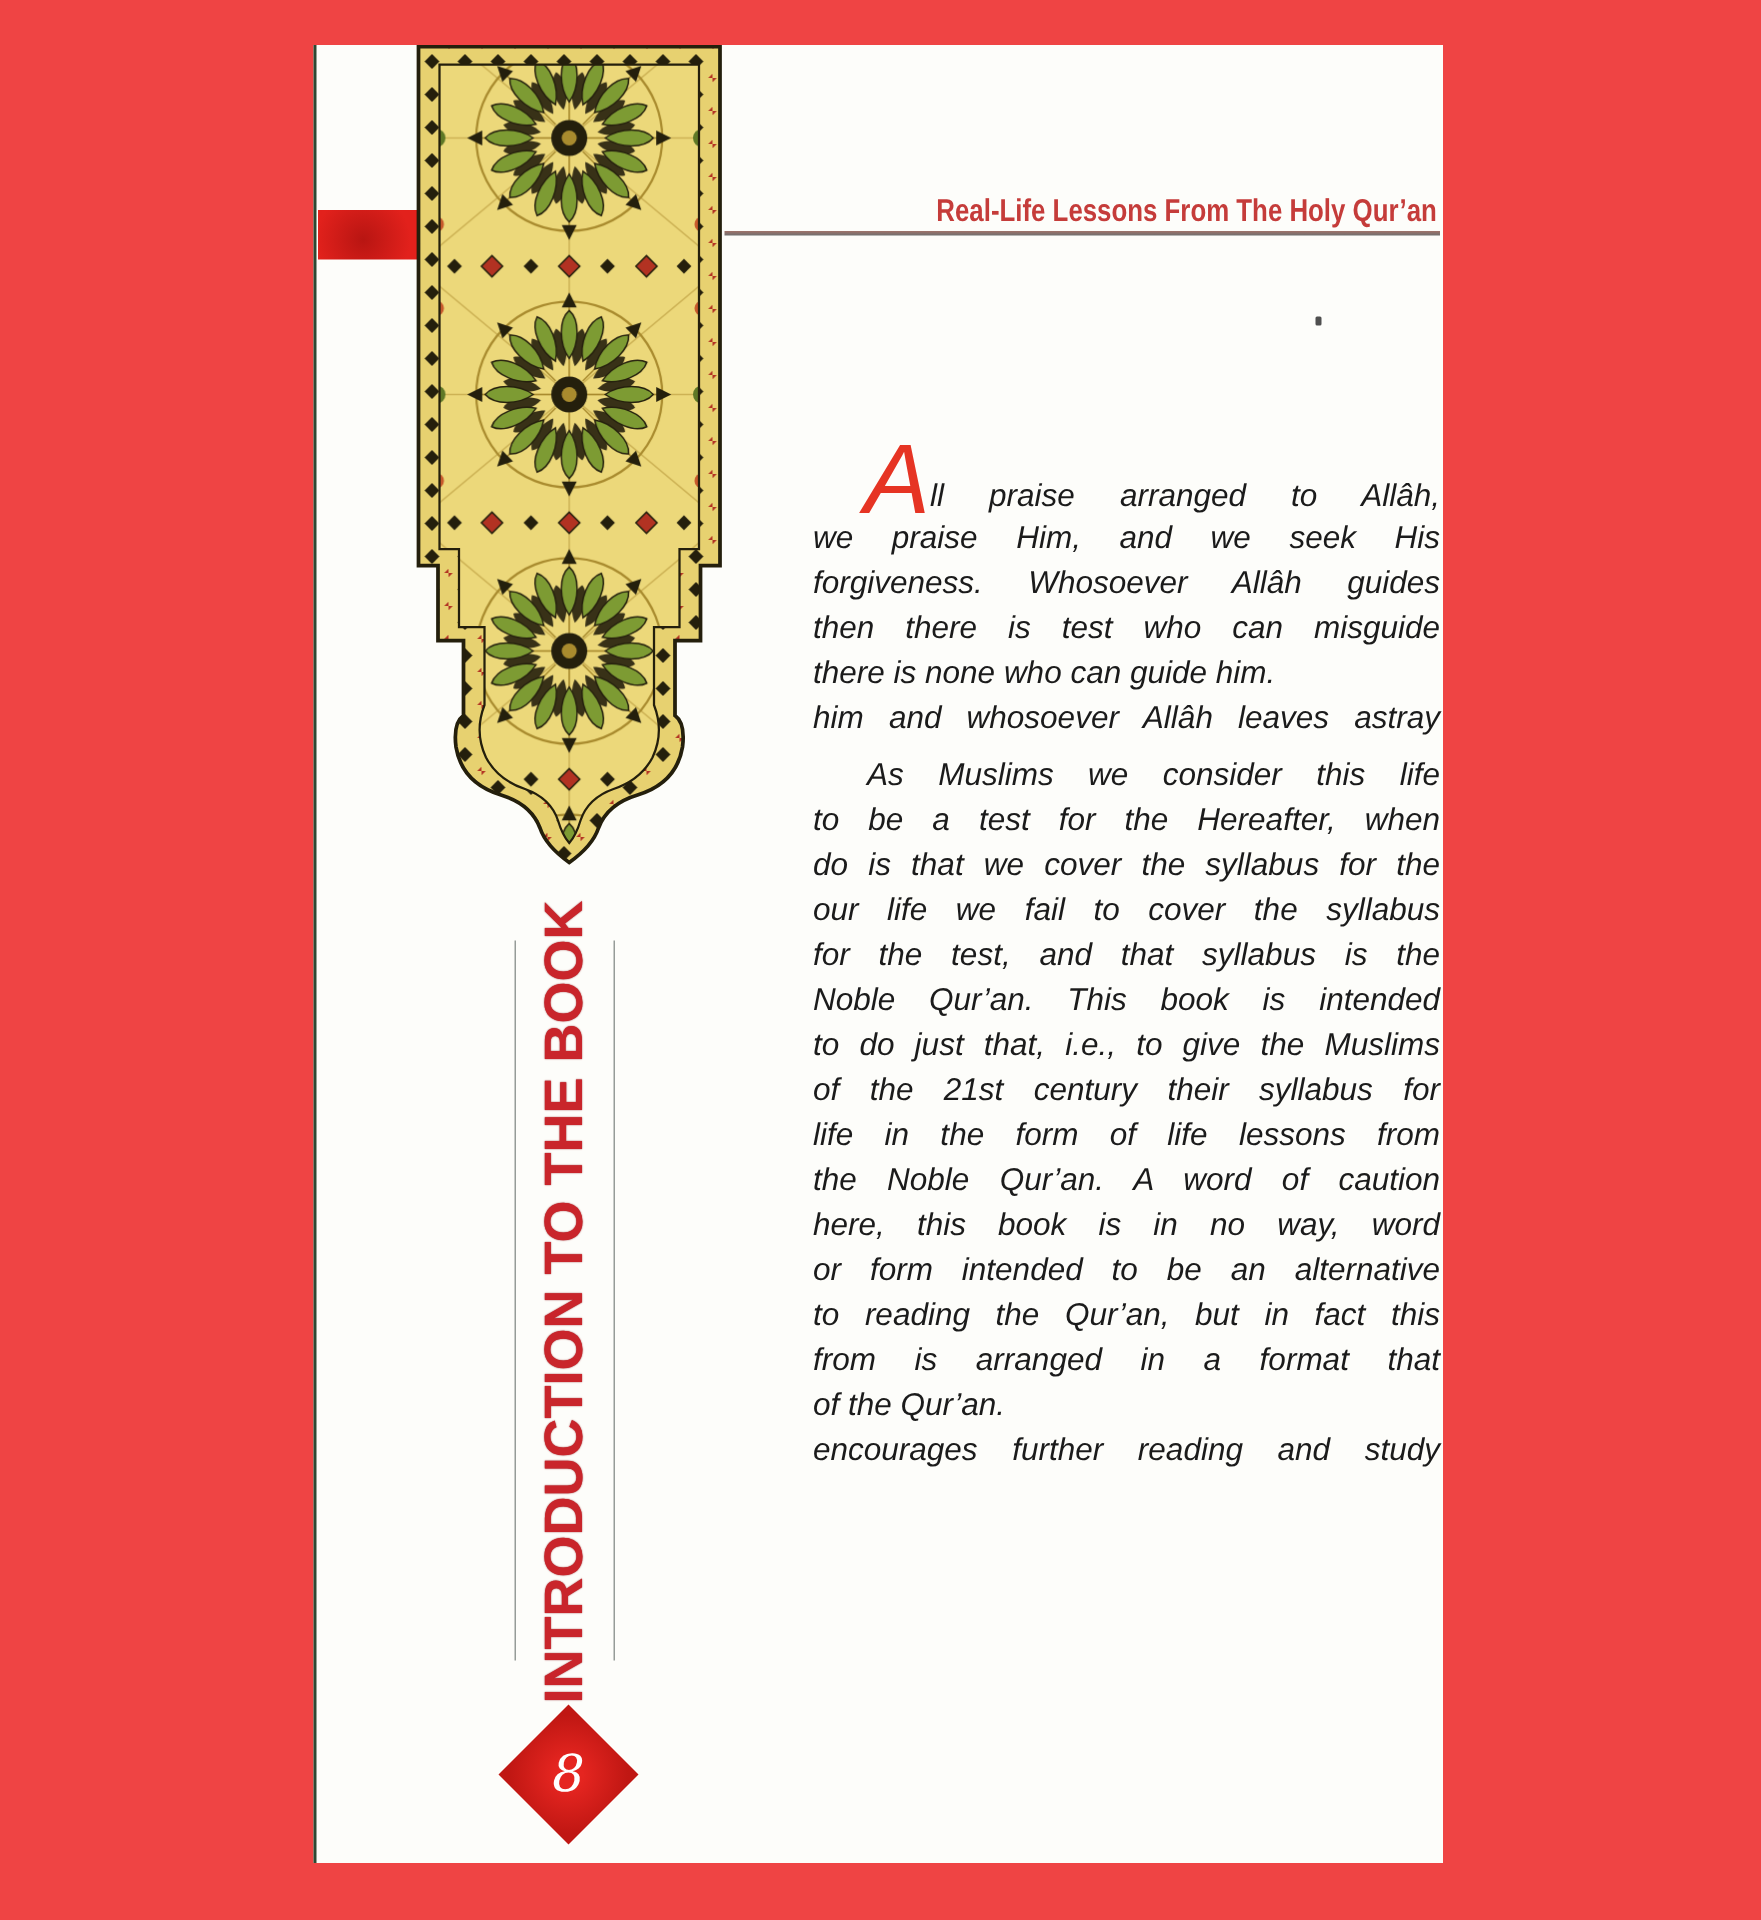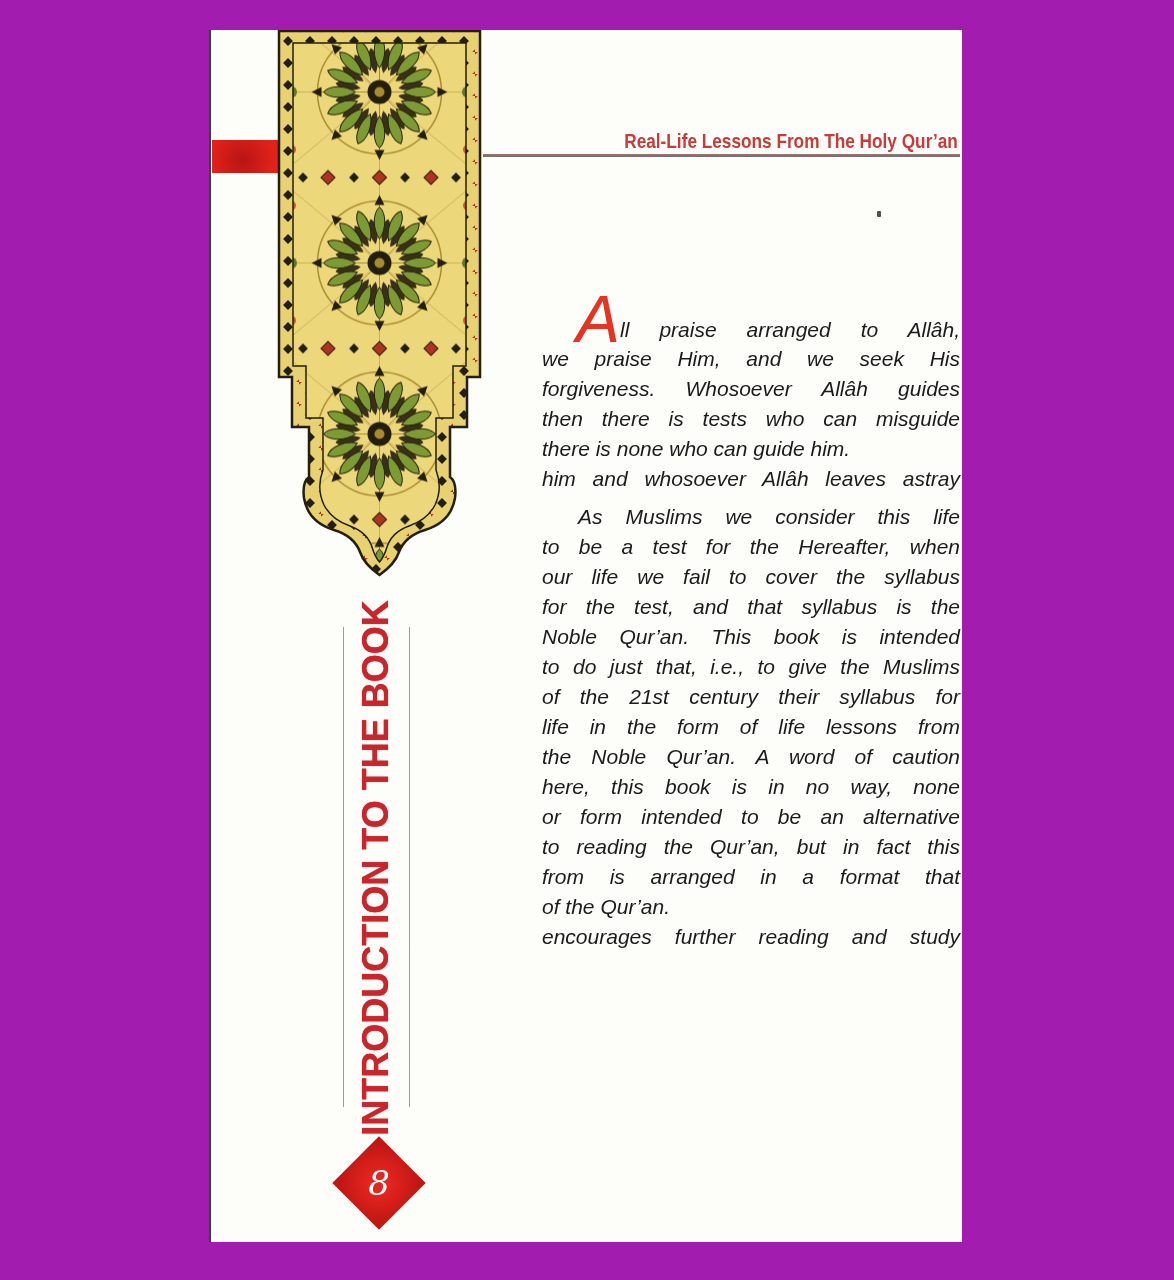--- a/index.html
+++ b/index.html
@@ -1,18 +1,18 @@
 <!DOCTYPE html>
 <html><head>
 <meta charset="utf-8">
 <style>
   html,body { margin:0; padding:0; }
   #canvas {
     position:relative; width:1174px; height:1280px;
-    background:#a21caf; overflow:hidden;
+    background:#ef4444; overflow:hidden;
     font-family:"Liberation Sans", sans-serif;
   }
   #page {
     position:absolute; left:209px; top:30px; width:753px; height:1212px;
     background:#fdfdfa; border-left:2px solid #2d4833; box-sizing:border-box;
   }
   
   .header-title {
     position:absolute; top:100px; right:4px; white-space:nowrap;
     font-weight:bold; font-size:21px; line-height:22px; color:#c53c3a;
@@ -208,35 +208,36 @@
 
     <div class="vrule left"></div>
     <div class="vrule right"></div>
     <div class="vtitle">INTRODUCTION TO THE BOOK</div>
 
     <div class="bodytext">
       <div class="para1">
         <div class="bodyline line-first"><span class="initial">A</span><span>ll praise arranged to Allâh,</span></div>
         <div class="bodyline">we praise Him, and we seek His</div>
         <div class="bodyline">forgiveness. Whosoever Allâh guides</div>
-        <div class="bodyline">then there is tests who can misguide</div>
+        <div class="bodyline">then there is test who can misguide</div>
         <div class="bodyline no-just">there is none who can guide him.</div>
         <div class="bodyline">him and whosoever Allâh leaves astray</div>
       </div>
       <div class="para2">
         <div class="bodyline">As Muslims we consider this life</div>
         <div class="bodyline">to be a test for the Hereafter, when</div>
+        <div class="bodyline">do is that we cover the syllabus for the</div>
         <div class="bodyline">our life we fail to cover the syllabus</div>
         <div class="bodyline">for the test, and that syllabus is the</div>
         <div class="bodyline">Noble Qur’an. This book is intended</div>
         <div class="bodyline">to do just that, i.e., to give the Muslims</div>
         <div class="bodyline">of the 21st century their syllabus for</div>
         <div class="bodyline">life in the form of life lessons from</div>
         <div class="bodyline">the Noble Qur’an. A word of caution</div>
-        <div class="bodyline">here, this book is in no way, none</div>
+        <div class="bodyline">here, this book is in no way, word</div>
         <div class="bodyline">or form intended to be an alternative</div>
         <div class="bodyline">to reading the Qur’an, but in fact this</div>
         <div class="bodyline">from is arranged in a format that</div>
         <div class="bodyline no-just">of the Qur’an.</div>
         <div class="bodyline">encourages further reading and study</div>
       </div>
     </div>
 
     <div class="diamond"></div>
     <div class="diamond-num">8</div>

